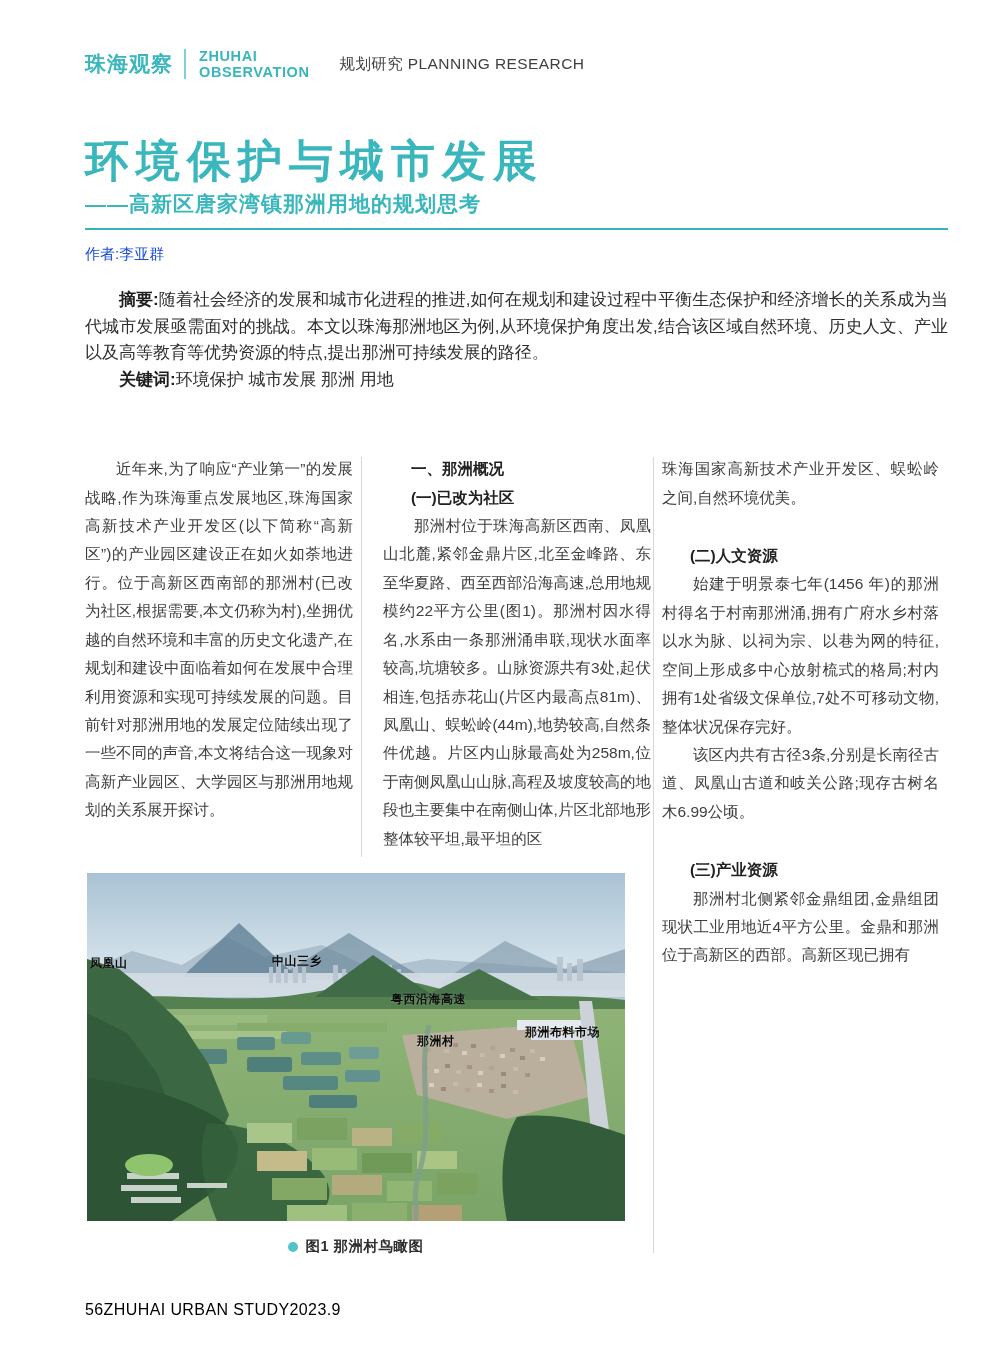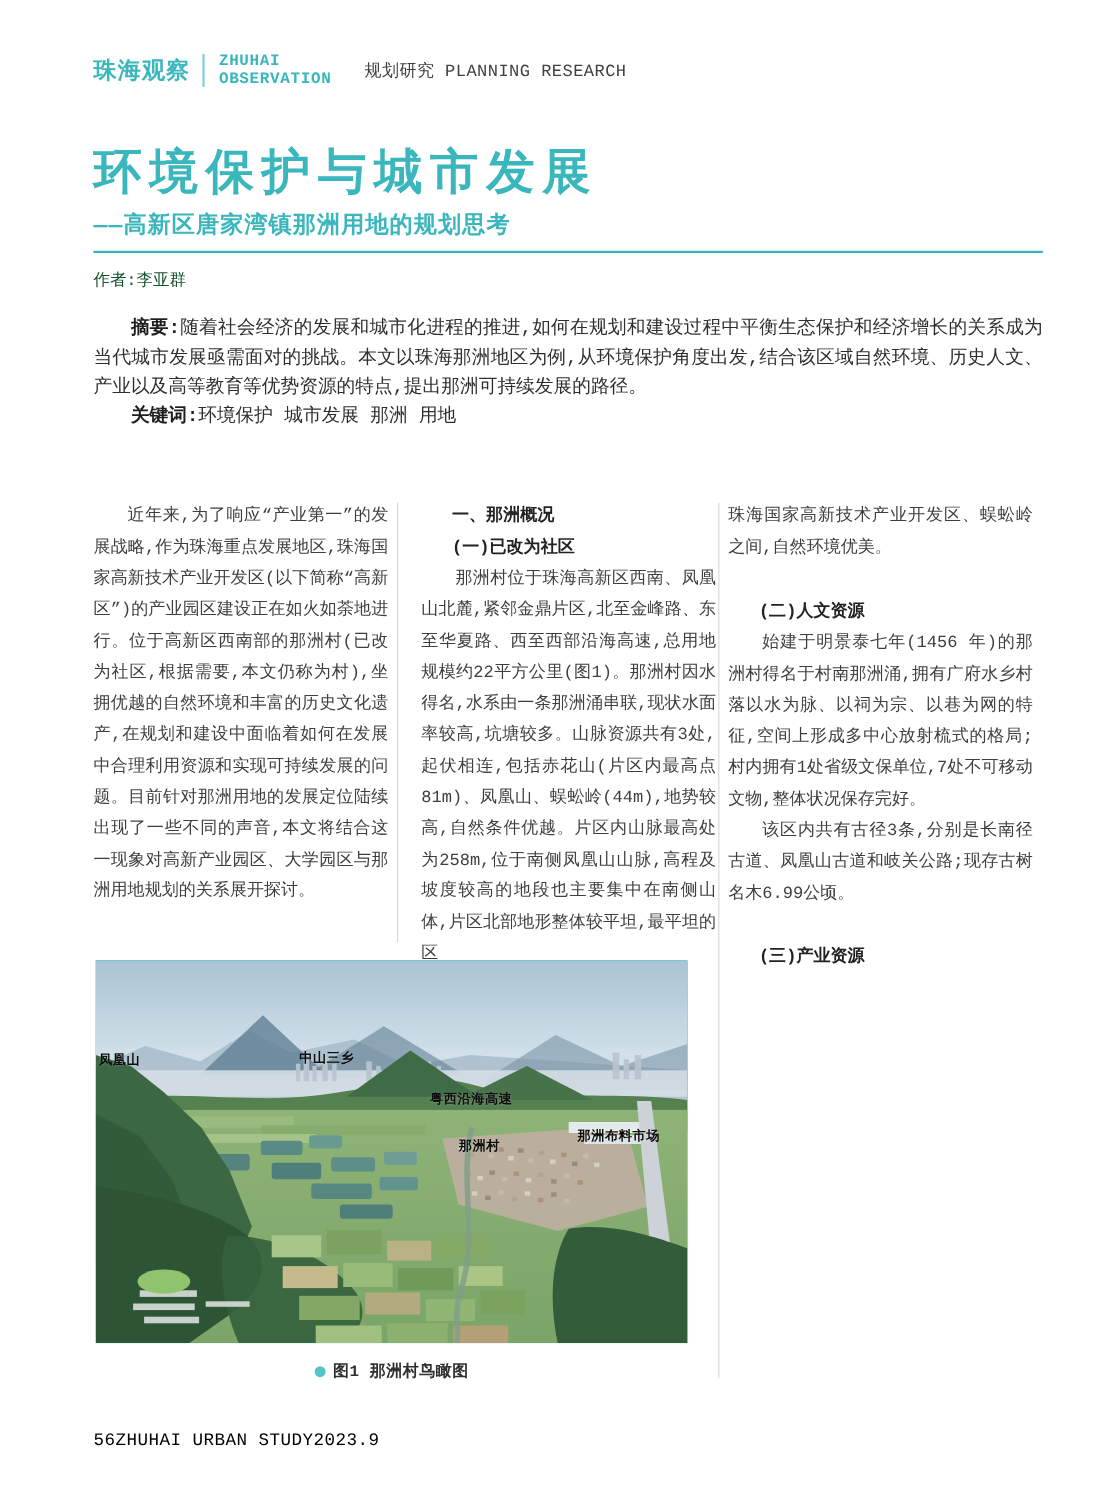--- a/index.html
+++ b/index.html
@@ -1,31 +1,31 @@
 <!DOCTYPE html>
 <html lang="zh"><head>
 <meta charset="utf-8">
 <style>
   html,body{margin:0;padding:0;background:#ffffff;}
   body{font-family:"Liberation Sans","DejaVu Sans",sans-serif;-webkit-font-smoothing:antialiased;}
   .page{position:relative;width:1006px;height:1365px;margin:0 auto;background:#ffffff;overflow:hidden;
-        padding:0 58px 0 85px;box-sizing:border-box;font-family:Liberation Mono, monospace;}
+        padding:0 58px 0 85px;box-sizing:border-box;}
 
   
   .masthead{display:flex;align-items:center;margin-top:46px;height:36px;}
   .brand-cn{color:#3ab6bd;font-size:21px;font-weight:bold;letter-spacing:1px;}
   .brand-divider{width:2px;height:30px;background:#7fd0d4;margin:0 13px 0 11px;}
   .brand-en{color:#3ab6bd;font-size:14.5px;font-weight:bold;line-height:16px;letter-spacing:.6px;}
   .section-label{margin-left:30px;color:#3f3f3f;font-size:15.5px;letter-spacing:.4px;}
 
   
   .article-title{margin:54px 0 0 0;color:#3ab6bd;font-size:44px;font-weight:bold;letter-spacing:7px;line-height:1.12;}
   .article-subtitle{margin:5px 0 0 0;color:#3ab6bd;font-size:21px;font-weight:bold;letter-spacing:1px;}
   .title-rule{margin-top:10px;height:2px;background:#35b4bc;}
-  .author-line{margin-top:15px;color:#14532d;font-size:15px;}
+  .author-line{margin-top:15px;color:#1d4ed8;font-size:15px;}
 
   
   .abstract-block{margin-top:23px;color:#2e2e2e;font-size:17px;line-height:26.5px;text-align:justify;}
   .abstract-block p{margin:0;text-indent:2em;}
   .lbl{font-weight:bold;color:#1e1e1e;}
 
   
   .main-region{position:relative;margin-top:56px;height:816px;}
   .col{position:absolute;top:6px;color:#3e3e3e;font-size:15.5px;line-height:28.4px;text-align:justify;}
   .col p{margin:0;text-indent:2em;}
@@ -93,20 +93,21 @@
     </section>
 
     <div class="vdivider two"></div>
 
     <section class="col col-right">
       <p class="cont">珠海国家高新技术产业开发区、蜈蚣岭之间,自然环境优美。</p>
       <div class="col-heading gap">(二)人文资源</div>
       <p>始建于明景泰七年(1456 年)的那洲村得名于村南那洲涌,拥有广府水乡村落以水为脉、以祠为宗、以巷为网的特征,空间上形成多中心放射梳式的格局;村内拥有1处省级文保单位,7处不可移动文物,整体状况保存完好。</p>
       <p>该区内共有古径3条,分别是长南径古道、凤凰山古道和岐关公路;现存古树名木6.99公顷。</p>
       <div class="col-heading gap">(三)产业资源</div>
+      <p>那洲村北侧紧邻金鼎组团,金鼎组团现状工业用地近4平方公里。金鼎和那洲位于高新区的西部。高新区现已拥有</p>
     </section>
 
     <figure class="figure">
       <div class="photo">
         <svg viewBox="0 0 538 348" preserveAspectRatio="none">
           <defs>
             <linearGradient id="sky" x1="0" y1="0" x2="0" y2="1">
               <stop offset="0" stop-color="#a9c3d4"></stop>
                 <stop offset="0.55" stop-color="#cddde7"></stop>
                 <stop offset="1" stop-color="#e9eef1"></stop>

